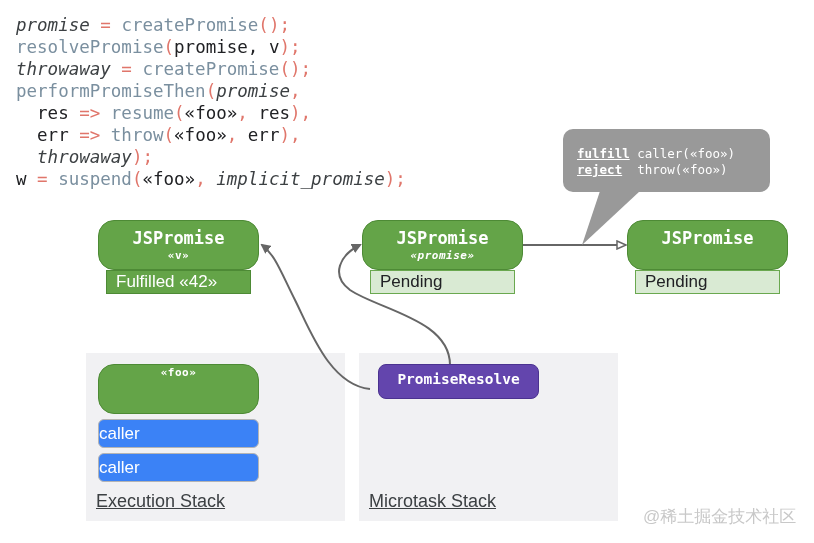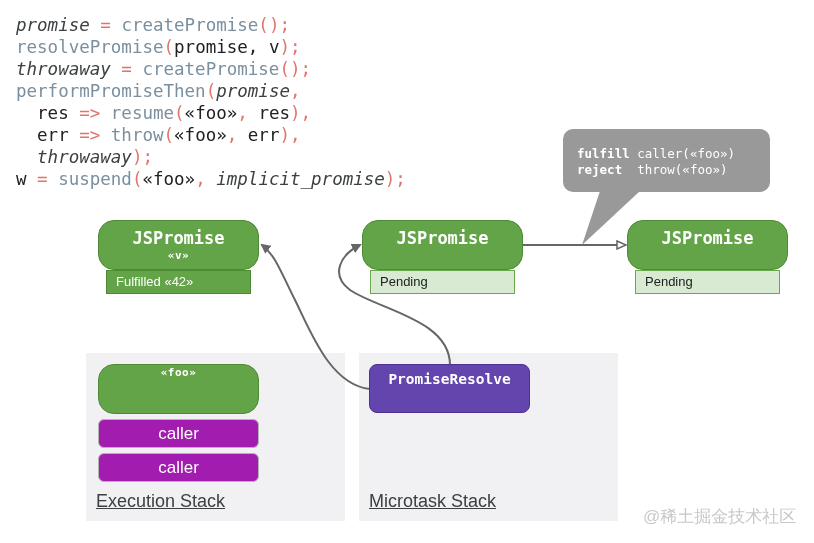--- a/index.html
+++ b/index.html
@@ -8,28 +8,28 @@
     .code .fn { color:#7a8f9f; }
     .code .pn { color:#e0766b; }
     .code .it { font-style:italic; color:#3c4043; }
     .code .op { color:#e0766b; }
     .panel { position:absolute; background:#f1f1f3; }
     .panel-label { position:absolute; font-size:18px; color:#3c4043; font-family:"Liberation Sans", sans-serif;text-decoration:underline; }
     .obj { position:absolute; background:#64a448; border:1px solid #4d8a35; border-radius:16px; color:#fff; text-align:center; font-family:"DejaVu Sans Mono", monospace; box-sizing:border-box; }
     .obj .title { font-weight:bold; font-size:17px; margin-top:7px; }
     .obj .sub { font-size:11px; font-weight:bold; margin-top:1px; letter-spacing:0.5px; }
     .obj .sub.it { font-style:italic; }
-    .state { position:absolute; box-sizing:border-box; font-size:13px; padding-left:9px; line-height:22px; }
+    .state { position:absolute; box-sizing:border-box; font-size:17px; padding-left:9px; line-height:22px; }
     .state.fulfilled { background:#64a448; border:1px solid #4d8a35; color:#fff; }
     .state.pending { background:#d9ead3; border:1px solid #6aa84f; color:#202124; }
-    .caller { position:absolute; background:#a21caf; border:1px solid #b4b4b4; border-radius:6px; color:#fff; text-align:center; font-size:17px; line-height:28px; box-sizing:border-box; }
+    .caller { position:absolute; background:#3b82f6; border:1px solid #b4b4b4; border-radius:6px; color:#fff; font-size:17px; line-height:28px; box-sizing:border-box; }
     .job { position:absolute; background:#6345ad; border:1px solid #4b3290; border-radius:8px; color:#fff; text-align:center; font-family:"DejaVu Sans Mono", monospace; font-weight:bold; font-size:14.5px; line-height:19px; box-sizing:border-box; padding-top:5px; }
     .bubble { position:absolute; left:563px; top:129px; width:207px; height:63px; background:#999999; border-radius:10px; }
     .bubble-text { position:absolute; left:577px; top:146px; font-family:"DejaVu Sans Mono", monospace; font-size:12.5px; line-height:16px; color:#fff; white-space:pre; }
-    .bubble-text b { font-weight:bold; }
+    .bubble-text b { font-weight:bold;text-decoration:underline; }
     .watermark { position:absolute; left:643px; top:505px; font-size:17px; color:#c8c8c8; }
     svg.arrows { position:absolute; left:0; top:0; }
   </style>
 </head>
 <body>
 
 <div class="code" id="code"><div><span class="it">promise</span><span class="op"> = </span><span class="fn">createPromise</span><span class="pn">();</span></div><div><span class="fn">resolvePromise</span><span class="pn">(</span><span>promise, v</span><span class="pn">);</span></div><div><span class="it">throwaway</span><span class="op"> = </span><span class="fn">createPromise</span><span class="pn">();</span></div><div><span class="fn">performPromiseThen</span><span class="pn">(</span><span class="it">promise</span><span class="pn">,</span></div><div><span>  res </span><span class="op">=&gt;</span><span class="fn"> resume</span><span class="pn">(</span><span>«foo»</span><span class="pn">, </span><span>res</span><span class="pn">),</span></div><div><span>  err </span><span class="op">=&gt;</span><span class="fn"> throw</span><span class="pn">(</span><span>«foo»</span><span class="pn">, </span><span>err</span><span class="pn">),</span></div><div><span class="it">  throwaway</span><span class="pn">);</span></div><div><span>w</span><span class="op"> = </span><span class="fn">suspend</span><span class="pn">(</span><span>«foo»</span><span class="pn">, </span><span class="it">implicit_promise</span><span class="pn">);</span></div></div>
 
 <div class="panel" style="left:86px; top:353px; width:259px; height:168px;"></div>
 <div class="panel" style="left:359px; top:353px; width:259px; height:168px;"></div>
@@ -54,33 +54,34 @@
 <b>reject</b>  <span>throw(«foo»)</span></div>
 
 <div class="obj" style="left:98px; top:220px; width:161px; height:50px;">
   <div class="title">JSPromise</div>
   <div class="sub">«v»</div>
 </div>
 <div class="state fulfilled" style="left:106px; top:270px; width:145px; height:24px;">Fulfilled «42»</div>
 
 <div class="obj" style="left:362px; top:220px; width:161px; height:50px;">
   <div class="title">JSPromise</div>
+  <div class="sub it">«promise»</div>
 </div>
 <div class="state pending" style="left:370px; top:270px; width:145px; height:24px;">Pending</div>
 
 <div class="obj" style="left:627px; top:220px; width:161px; height:50px;">
   <div class="title">JSPromise</div>
 </div>
 <div class="state pending" style="left:635px; top:270px; width:145px; height:24px;">Pending</div>
 
 <div class="obj" style="left:98px; top:364px; width:161px; height:50px;">
   <div class="sub">«foo»</div>
 </div>
 <div class="caller" style="left:98px; top:419px; width:161px; height:29px;">caller</div>
 <div class="caller" style="left:98px; top:453px; width:161px; height:29px;">caller</div>
 <div class="panel-label" style="left:96px; top:491px;">Execution Stack</div>
 
-<div class="job" style="left:369px; top:364px; width:161px; height:49px;">
+<div class="job" style="left:378px; top:364px; width:161px; height:35px;">
   <div>PromiseResolve</div>
 </div>
 <div class="panel-label" style="left:369px; top:491px;">Microtask Stack</div>
 
 <div class="watermark">@稀土掘金技术社区</div>
 
 </body></html>

